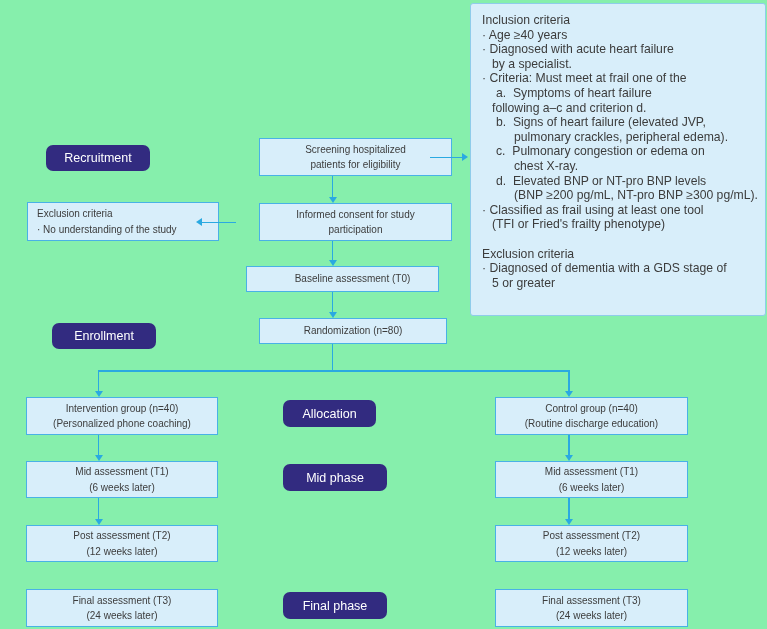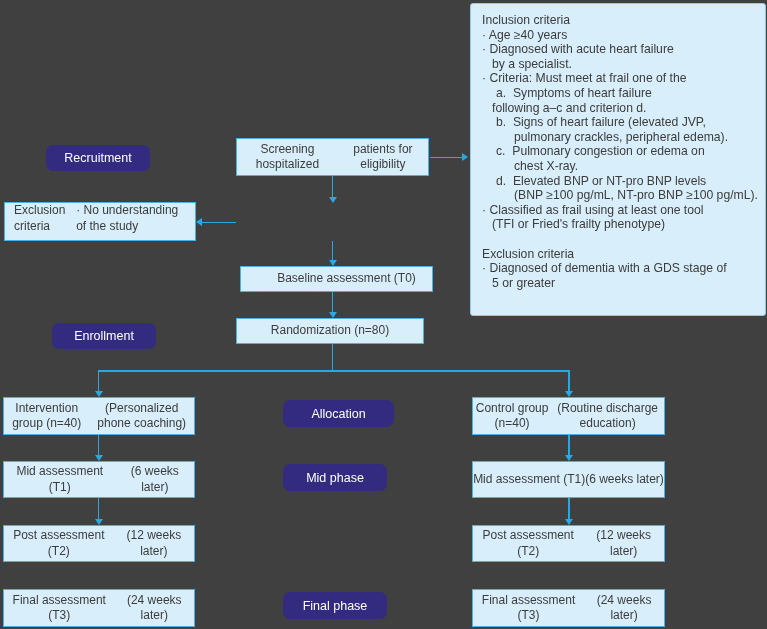--- a/index.html
+++ b/index.html
@@ -1,24 +1,24 @@
 <!DOCTYPE html>
 <html><head>
 <meta charset="utf-8">
 <style>
   html,body{margin:0;padding:0;background:#ffffff;}
   *{box-sizing:border-box;}
   #stage{
-    position:relative;width:767px;height:629px;background:#404040;
+    position:relative;width:767px;height:629px;background:#86efac;
     font-family:"Liberation Sans", sans-serif;color:#3c3c3c;overflow:hidden;
   }
   .box{
     position:absolute;background:#d8eefa;border:1.5px solid #49b1e6;
-    display:flex;flex-direction:row;align-items:center;justify-content:center;
-    font-size:12px;line-height:15.5px;text-align:center;
+    display:flex;flex-direction:column;align-items:center;justify-content:center;
+    font-size:10px;line-height:15.5px;text-align:center;margin-left:23px;
   }
   .box.left-align{align-items:flex-start;text-align:left;padding-left:9px;padding-right:4px;}
   .pill{
     position:absolute;background:#322b80;border-radius:7px;color:#ffffff;
     display:flex;align-items:center;justify-content:center;
     font-size:12.5px;
   }
   .panel{
     position:absolute;left:470px;top:3px;width:296px;height:313px;
     background:#d8eefa;border:1.5px solid #8fccea;border-radius:3px;
@@ -47,50 +47,54 @@
       <div class="cline ind1">· Diagnosed with acute heart failure</div>
       <div class="cline ind2">by a specialist.</div>
       <div class="cline ind1">· Criteria: Must meet at frail one of the</div>
       <div class="cline ind3">a.&nbsp; Symptoms of heart failure</div>
       <div class="cline ind2">following a–c and criterion d.</div>
       <div class="cline ind3">b.&nbsp; Signs of heart failure (elevated JVP,</div>
       <div class="cline ind4">pulmonary crackles, peripheral edema).</div>
       <div class="cline ind3">c.&nbsp; Pulmonary congestion or edema on</div>
       <div class="cline ind4">chest X-ray.</div>
       <div class="cline ind3">d.&nbsp; Elevated BNP or NT-pro BNP levels</div>
-      <div class="cline ind4">(BNP ≥100 pg/mL, NT-pro BNP ≥100 pg/mL).</div>
+      <div class="cline ind4">(BNP ≥200 pg/mL, NT-pro BNP ≥300 pg/mL).</div>
       <div class="cline ind1">· Classified as frail using at least one tool</div>
       <div class="cline ind2">(TFI or Fried's frailty phenotype)</div>
       <div class="cline ind0">&nbsp;</div>
       <div class="cline ind0">Exclusion criteria</div>
       <div class="cline ind1">· Diagnosed of dementia with a GDS stage of</div>
       <div class="cline ind2">5 or greater</div>
     </div>
 
   <div class="pill" style="left:46px;top:145px;width:104px;height:26px;text-align:center;">
       <span>Recruitment</span>
     </div>
   <div class="pill" style="left:52px;top:323px;width:104px;height:26px;">
       <span>Enrollment</span>
     </div>
-  <div class="pill" style="left:283px;top:400px;width:111px;height:27px;">
+  <div class="pill" style="left:283px;top:400px;width:93px;height:27px;">
       <span>Allocation</span>
     </div>
   <div class="pill" style="left:283px;top:464px;width:104px;height:27px;">
       <span>Mid phase</span>
     </div>
   <div class="pill" style="left:283px;top:592px;width:104px;height:27px;">
       <span>Final phase</span>
     </div>
 
   <div class="box" style="left:236px;top:138px;width:193px;height:38px;">
     <span>Screening hospitalized</span>
     <span>patients for eligibility</span>
   </div>
-  <div class="box" style="left:240px;top:266px;width:193px;height:26px;padding-left:20px;">
+  <div class="box" style="left:236px;top:203px;width:193px;height:38px;">
+    <span>Informed consent for study</span>
+    <span>participation</span>
+  </div>
+  <div class="box" style="left:223px;top:266px;width:193px;height:26px;padding-left:20px;">
     <span>Baseline assessment (T0)</span>
   </div>
   <div class="box" style="left:236px;top:318px;width:188px;height:26px;">
     <span>Randomization (n=80)</span>
   </div>
 
   <div class="box left-align" style="left:4px;top:202px;width:192px;height:39px;">
     <span>Exclusion criteria</span>
     <span>· No understanding of the study</span>
   </div>

